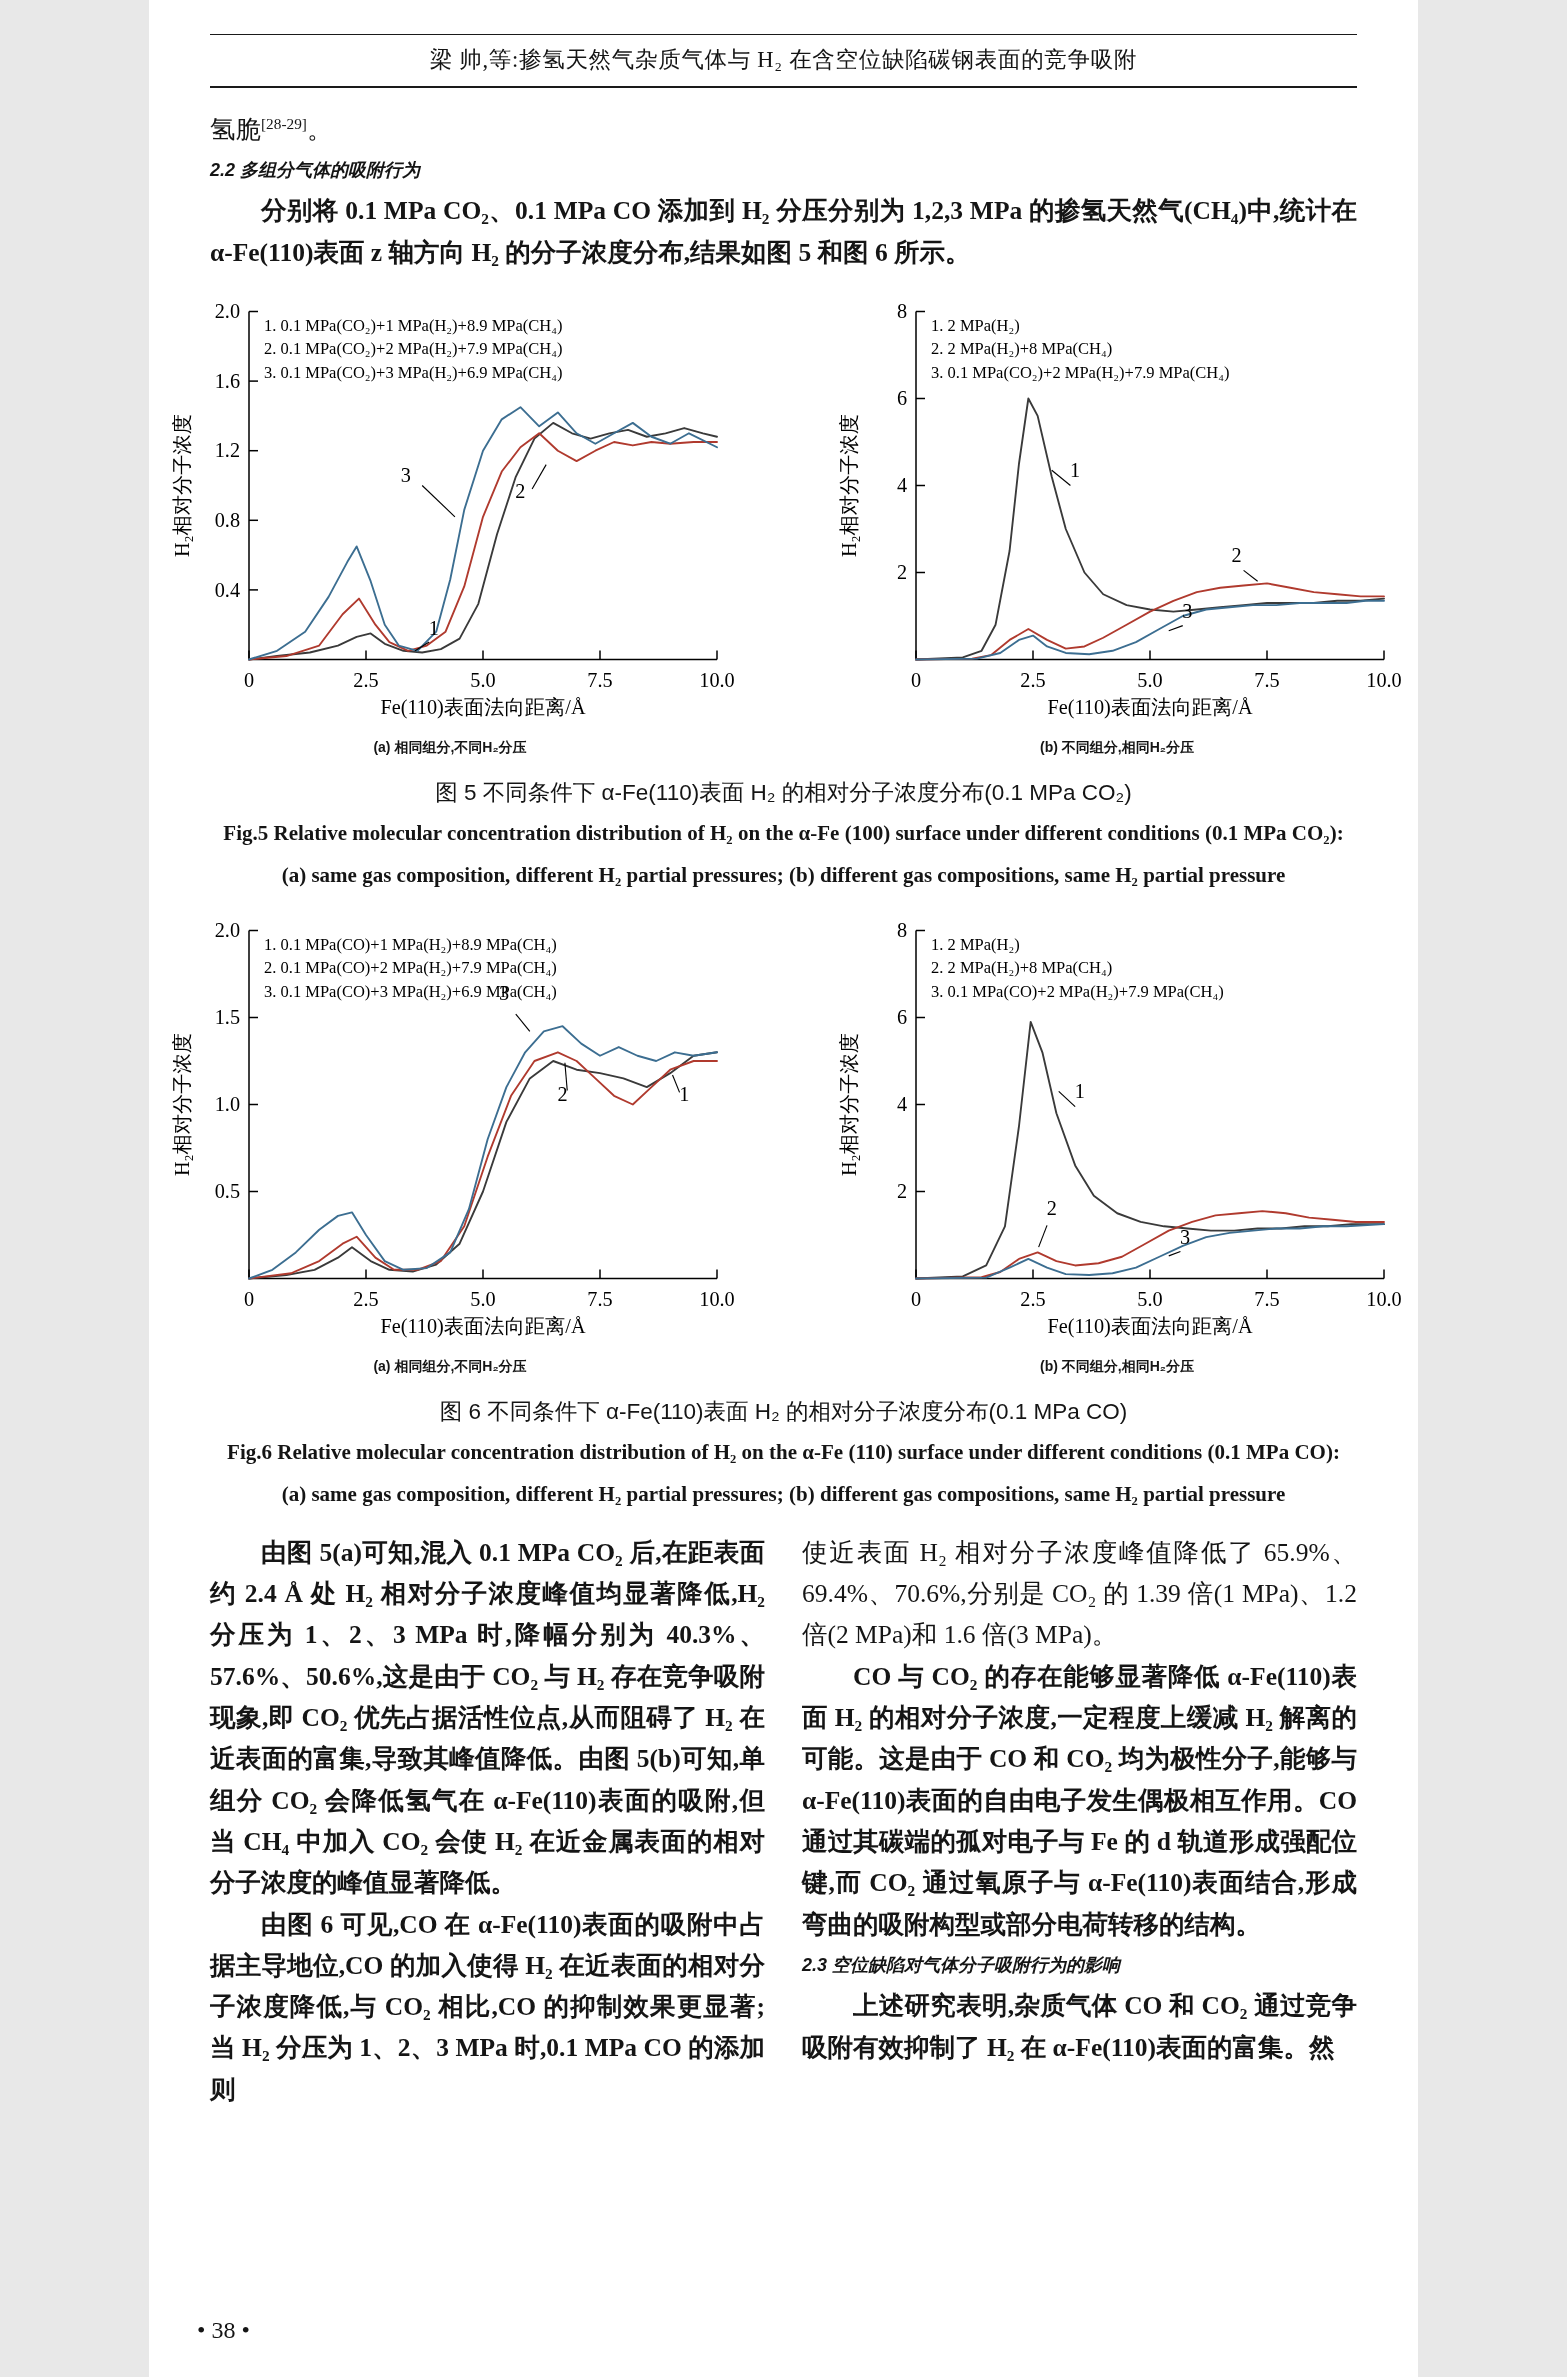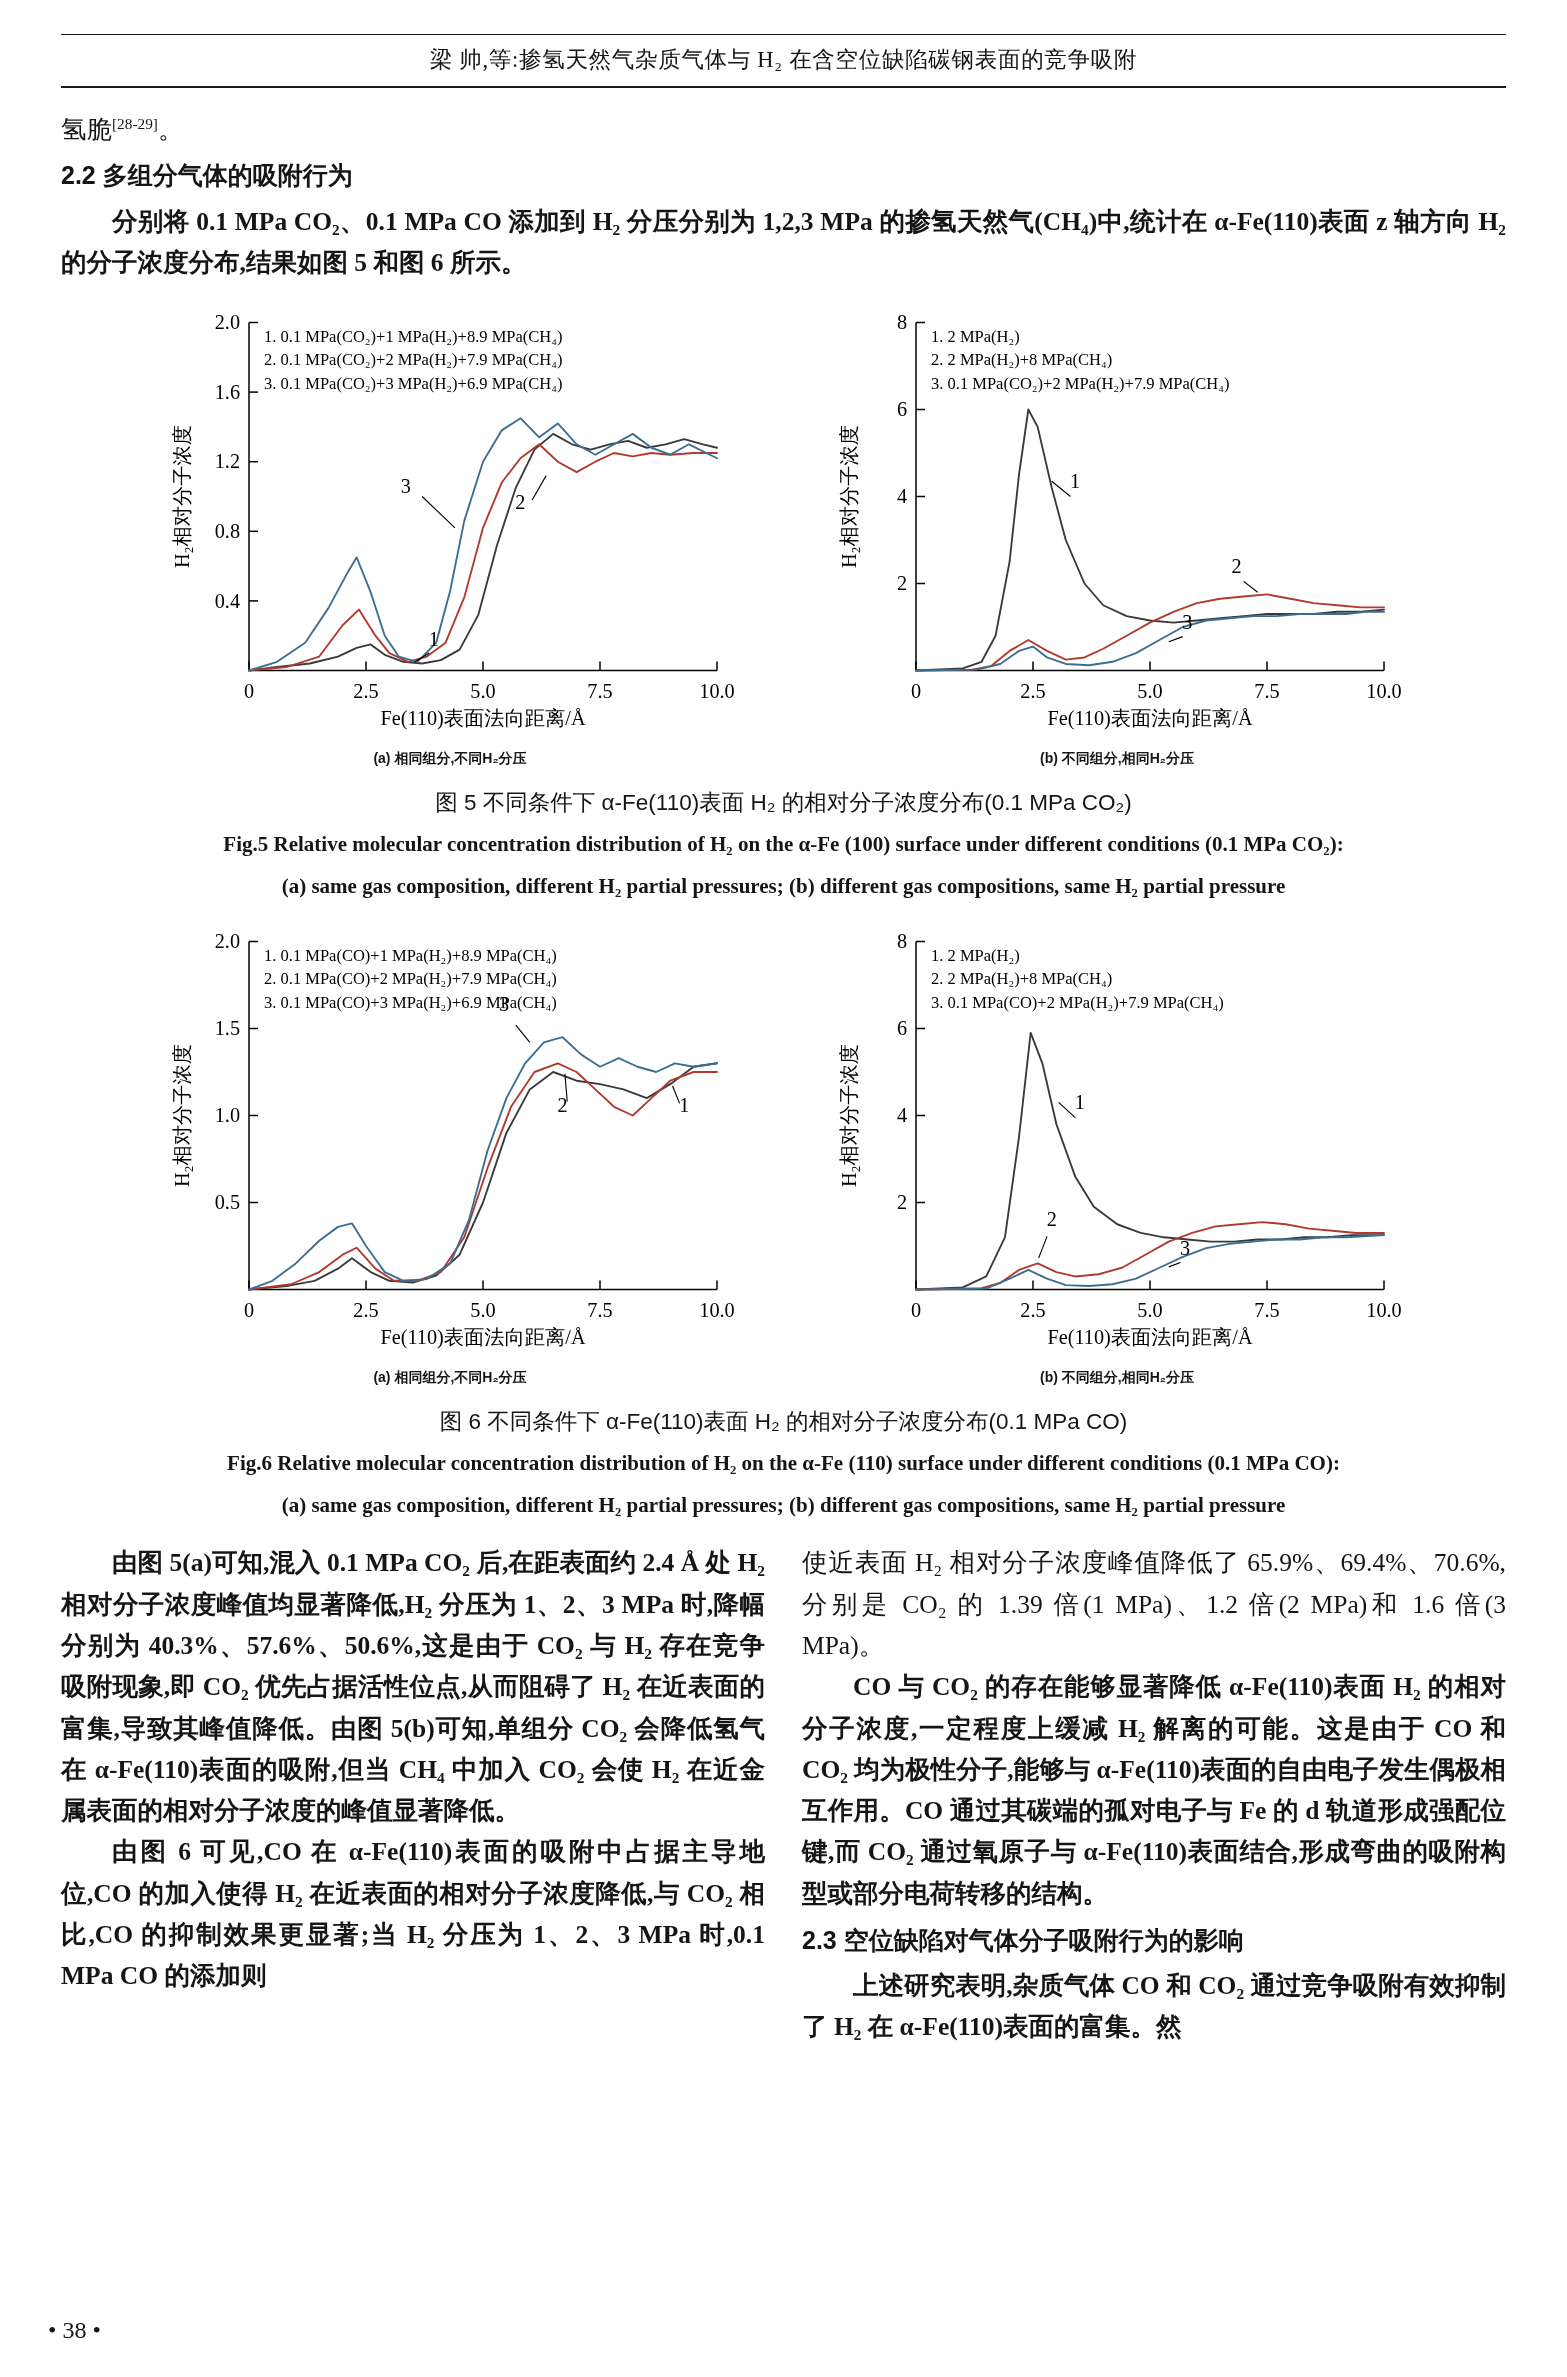--- a/index.html
+++ b/index.html
@@ -1,35 +1,35 @@
 <!DOCTYPE html>
 <html style="font-size:12px"><head>
 <meta charset="utf-8">
 <style>
   * { margin:0; padding:0; box-sizing:border-box; }
   html,body { background:#e8e8e8; }
   .page {
-    width:1567px; height:2377px; margin:0 auto; position:relative;
+    width:1269px; height:2377px; margin:0 auto; position:relative;
     background:#ffffff; color:#151515;
     padding:34px 61px 0 61px;
     font-family:"Liberation Serif","DejaVu Serif",serif;
   }
   .page-header {
     border-top:1.5px solid #1a1a1a; border-bottom:2.2px solid #1a1a1a;
     text-align:center; padding:9px 0 10.5px 0;
     font-size:22.5px; letter-spacing:0.7px;
   }
   .two-col { display:flex; gap:37px; margin-top:21px; }
   .col { flex:1 1 0; font-size:25.5px; line-height:1.62; text-align:justify; }
   p.para { margin:0; }
   p.indent { text-indent:2em;font-weight:bold; }
   sup.ref { font-size:0.6em; vertical-align:super; }
   h3.section-heading {
     font-family:"Liberation Sans","DejaVu Sans",sans-serif;
-    font-size:25px; font-weight:bold; margin:7.5px 0 6px 0; line-height:1.5;
+    font-size:18px; font-weight:bold; margin:7.5px 0 6px 0; line-height:1.5;font-style:italic;
   }
   figure.figure { margin:25.5px 0 4.5px 0; }
   .plots-row { display:flex; justify-content:center; gap:97px; }
   .plot-block { display:flex; flex-direction:column; align-items:center; }
   .plot-canvas svg { display:block; font-family:"Liberation Serif","DejaVu Serif",serif; }
   .sub-caption {
     font-family:"Liberation Sans","DejaVu Sans",sans-serif;
     font-weight:bold; font-size:14px; margin-top:6px; text-align:center;
   }
   .cap-cn {

